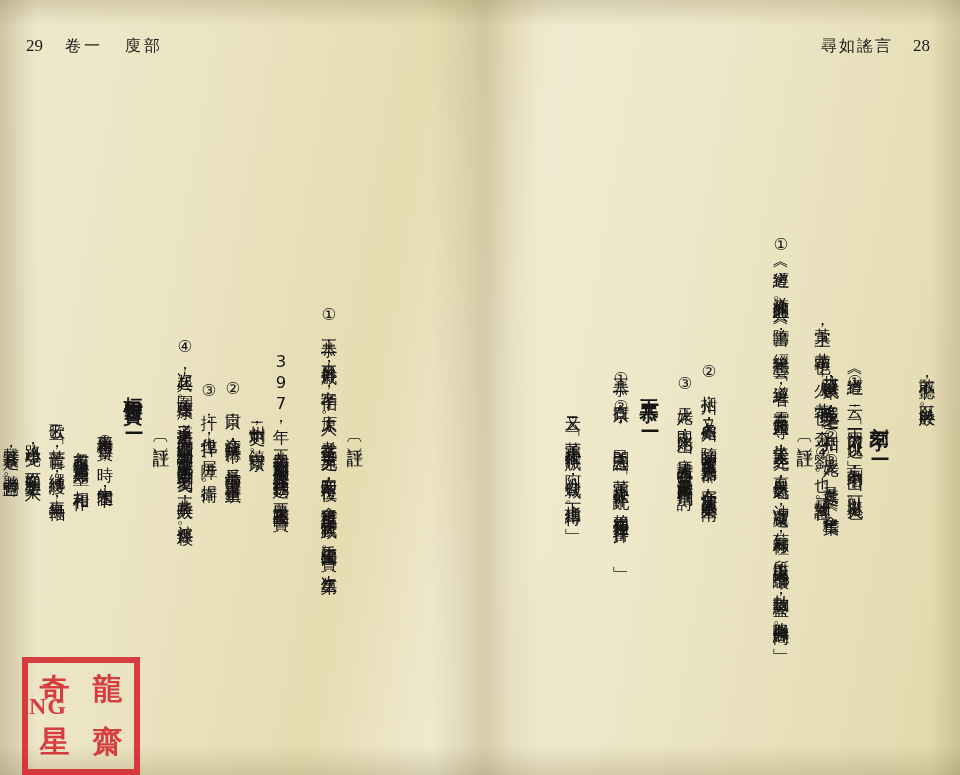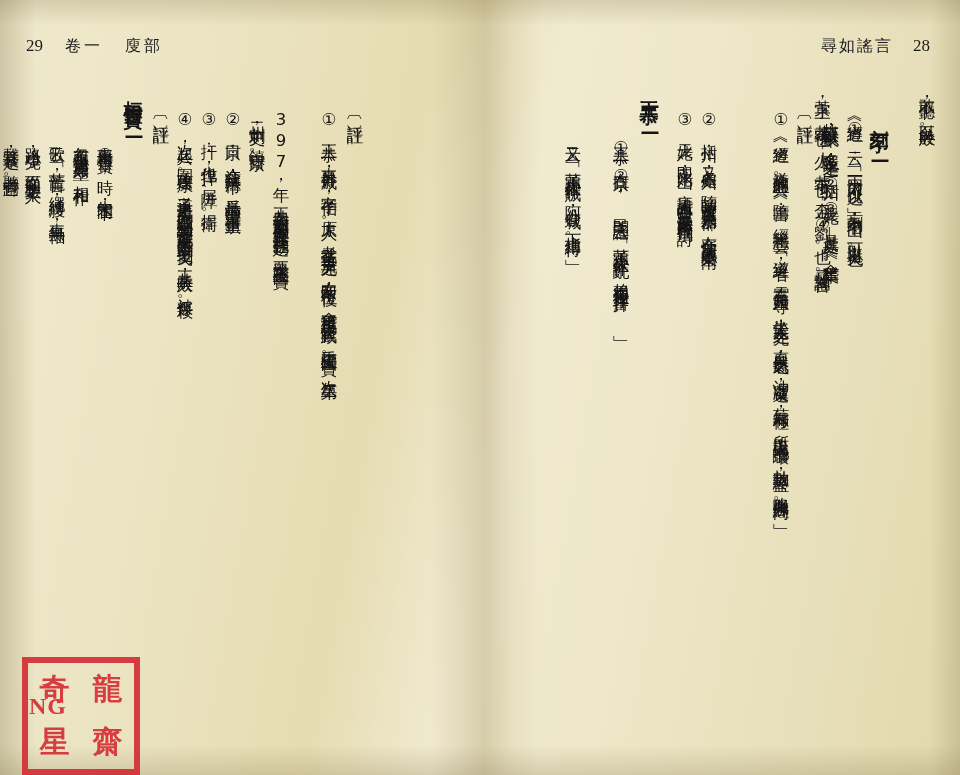--- a/index.html
+++ b/index.html
@@ -13,20 +13,21 @@
     overflow: hidden;
     font-family: "DejaVu Sans", sans-serif;
   }
   #page {
     position: relative;
     width: 960px;
     height: 775px;
     background: #e9e2c0;
     background: linear-gradient(100deg, #efe9cc 0%, #ece5c4 18%, #e6dcb2 40%, #f0ead0 52%, #eee7c8 66%, #e7dfb9 85%, #e2d8ac 100%);
     overflow: hidden;
+    text-align: center;
   }
   
   .gutter {
     position: absolute;
     top: 0;
     left: 430px;
     width: 110px;
     height: 775px;
     background: linear-gradient(90deg, rgba(160,145,95,0) 0%, rgba(150,132,80,0.22) 40%, rgba(150,132,80,0.28) 50%, rgba(160,145,95,0.10) 75%, rgba(160,145,95,0) 100%);
     pointer-events: none;

